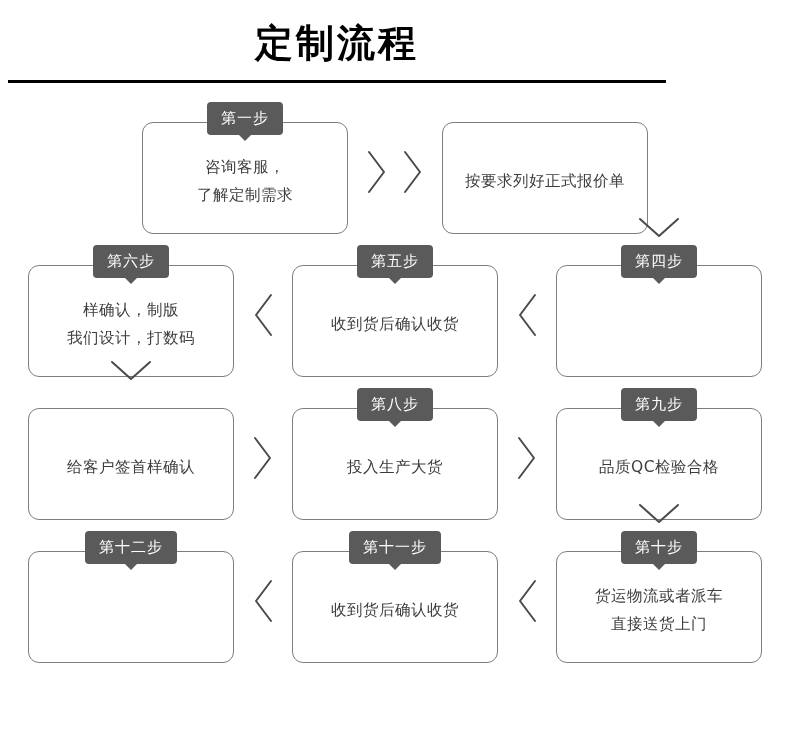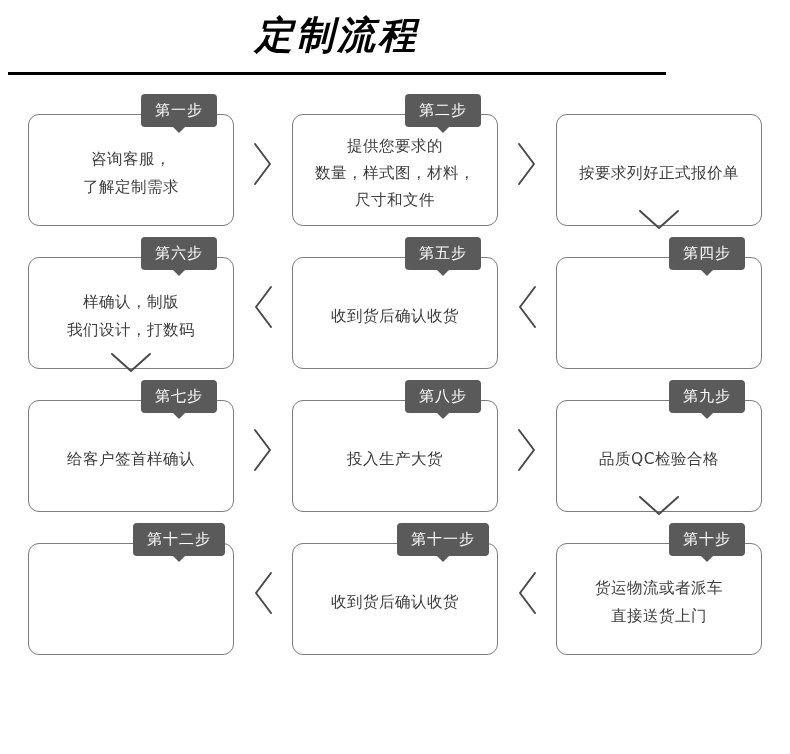--- a/index.html
+++ b/index.html
@@ -12,22 +12,21 @@
     height: 754px;
     font-family: "DejaVu Sans", "Liberation Sans", sans-serif;
     overflow: hidden;
     position: relative;
   }
 
   
   .page-header {
     width: 674px;
     box-sizing: border-box;
-    padding-top: 8px;
-    font-style: italic;
+    padding-top: 16px;
   }
   .page-title {
     text-align: center;
     font-size: 38px;
     font-weight: bold;
     letter-spacing: 3px;
     color: #000000;
     line-height: 1.25;
     margin: 0;
     padding: 4px 0 6px 0;
@@ -85,21 +84,20 @@
     transform: translateX(-50%);
     background: #5a5a5a;
     color: #ffffff;
     font-size: 15px;
     letter-spacing: 1px;
     line-height: 1;
     padding: 9px 14px 9px 14px;
     border-radius: 4px;
     white-space: nowrap;
     z-index: 3;
-    margin-left: 48px;
   }
   .step-badge::after {
     content: "";
     position: absolute;
     bottom: -6px;
     left: 50%;
     transform: translateX(-50%);
     width: 0;
     height: 0;
     border-left: 7px solid transparent;
@@ -154,30 +152,20 @@
             <span class="tline">咨询客服，</span>
             <span class="tline">了解定制需求</span>
           </div>
         </div>
       </div>
       <div class="h-conn">
         <svg width="22" height="46" viewBox="0 0 22 46" fill="none">
           <path d="M3 3 L18 23 L3 43" stroke="#4a4a4a" stroke-width="2" stroke-linecap="round" stroke-linejoin="round" fill="none"></path>
         </svg>
       </div>
-      <div class="cell">
-        <div class="step-box">
-          <div class="step-badge">第二步</div>
-          <div class="step-text">
-            <span class="tline">提供您要求的</span>
-            <span class="tline">数量，样式图，材料，</span>
-            <span class="tline">尺寸和文件</span>
-          </div>
-        </div>
-      </div>
       <div class="h-conn">
         <svg width="22" height="46" viewBox="0 0 22 46" fill="none">
           <path d="M3 3 L18 23 L3 43" stroke="#4a4a4a" stroke-width="2" stroke-linecap="round" stroke-linejoin="round" fill="none"></path>
         </svg>
       </div>
       <div class="cell">
         <div class="step-box">
           <div class="step-text">
             <span class="tline">按要求列好正式报价单</span>
           </div>
@@ -214,21 +202,20 @@
       </div>
       <div class="cell">
         <div class="step-box">
           <div class="step-badge">第四步</div>
         </div>
       </div>
     </div>
     <div class="flow-row">
       <div class="cell">
         <div class="step-box">
-          <div class="step-badge">第七步</div>
           <div class="step-text">
             <span class="tline">给客户签首样确认</span>
           </div>
         </div>
       </div>
       <div class="h-conn">
         <svg width="22" height="46" viewBox="0 0 22 46" fill="none">
           <path d="M3 3 L18 23 L3 43" stroke="#4a4a4a" stroke-width="2" stroke-linecap="round" stroke-linejoin="round" fill="none"></path>
         </svg>
       </div>

